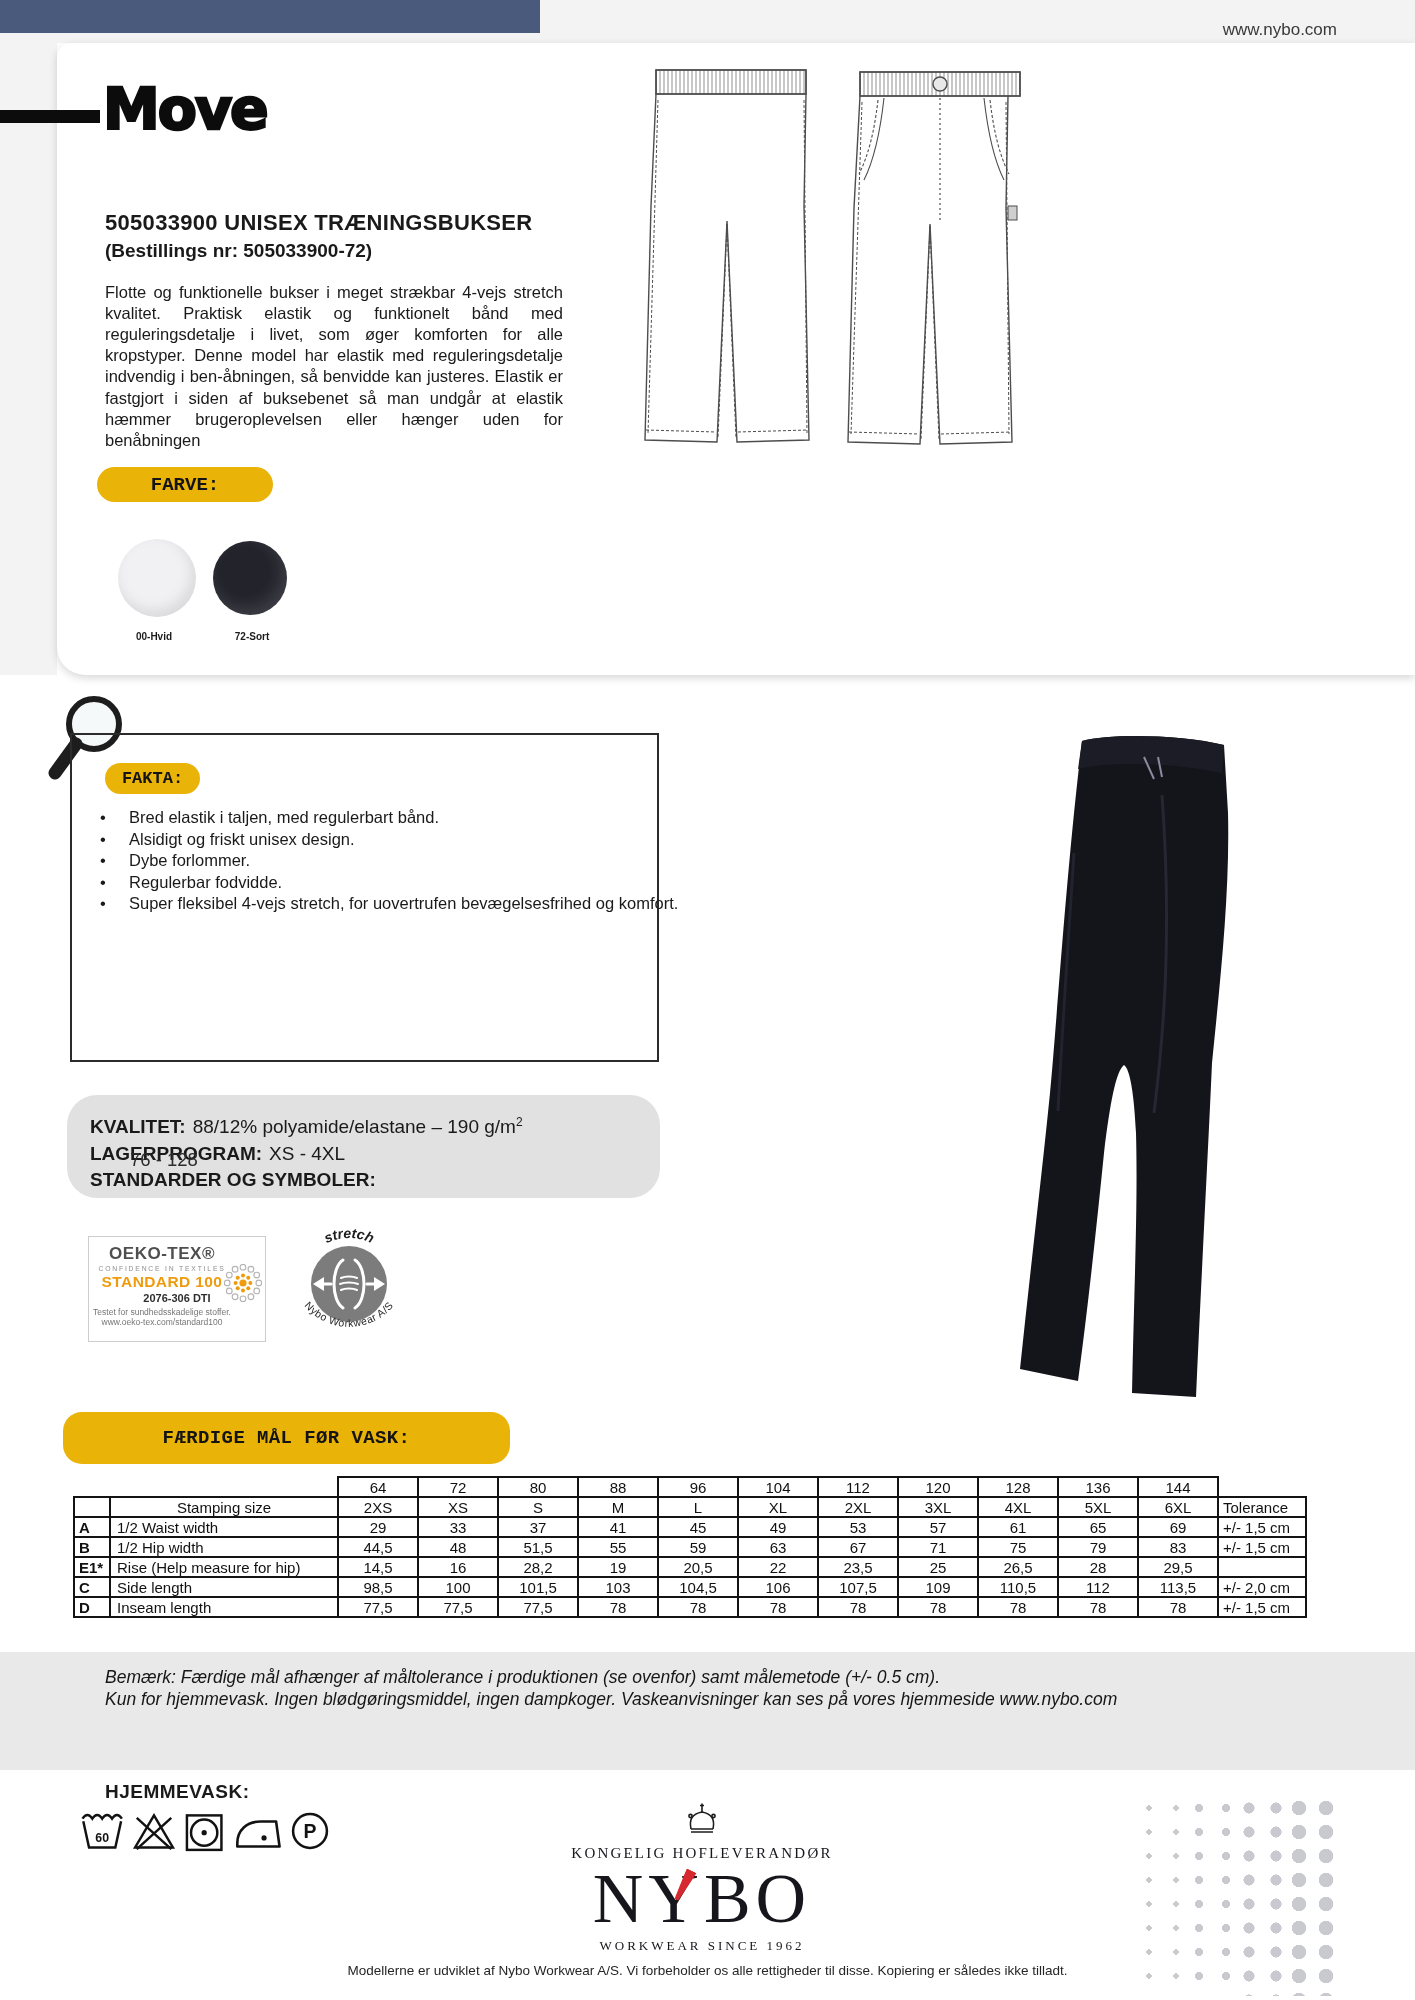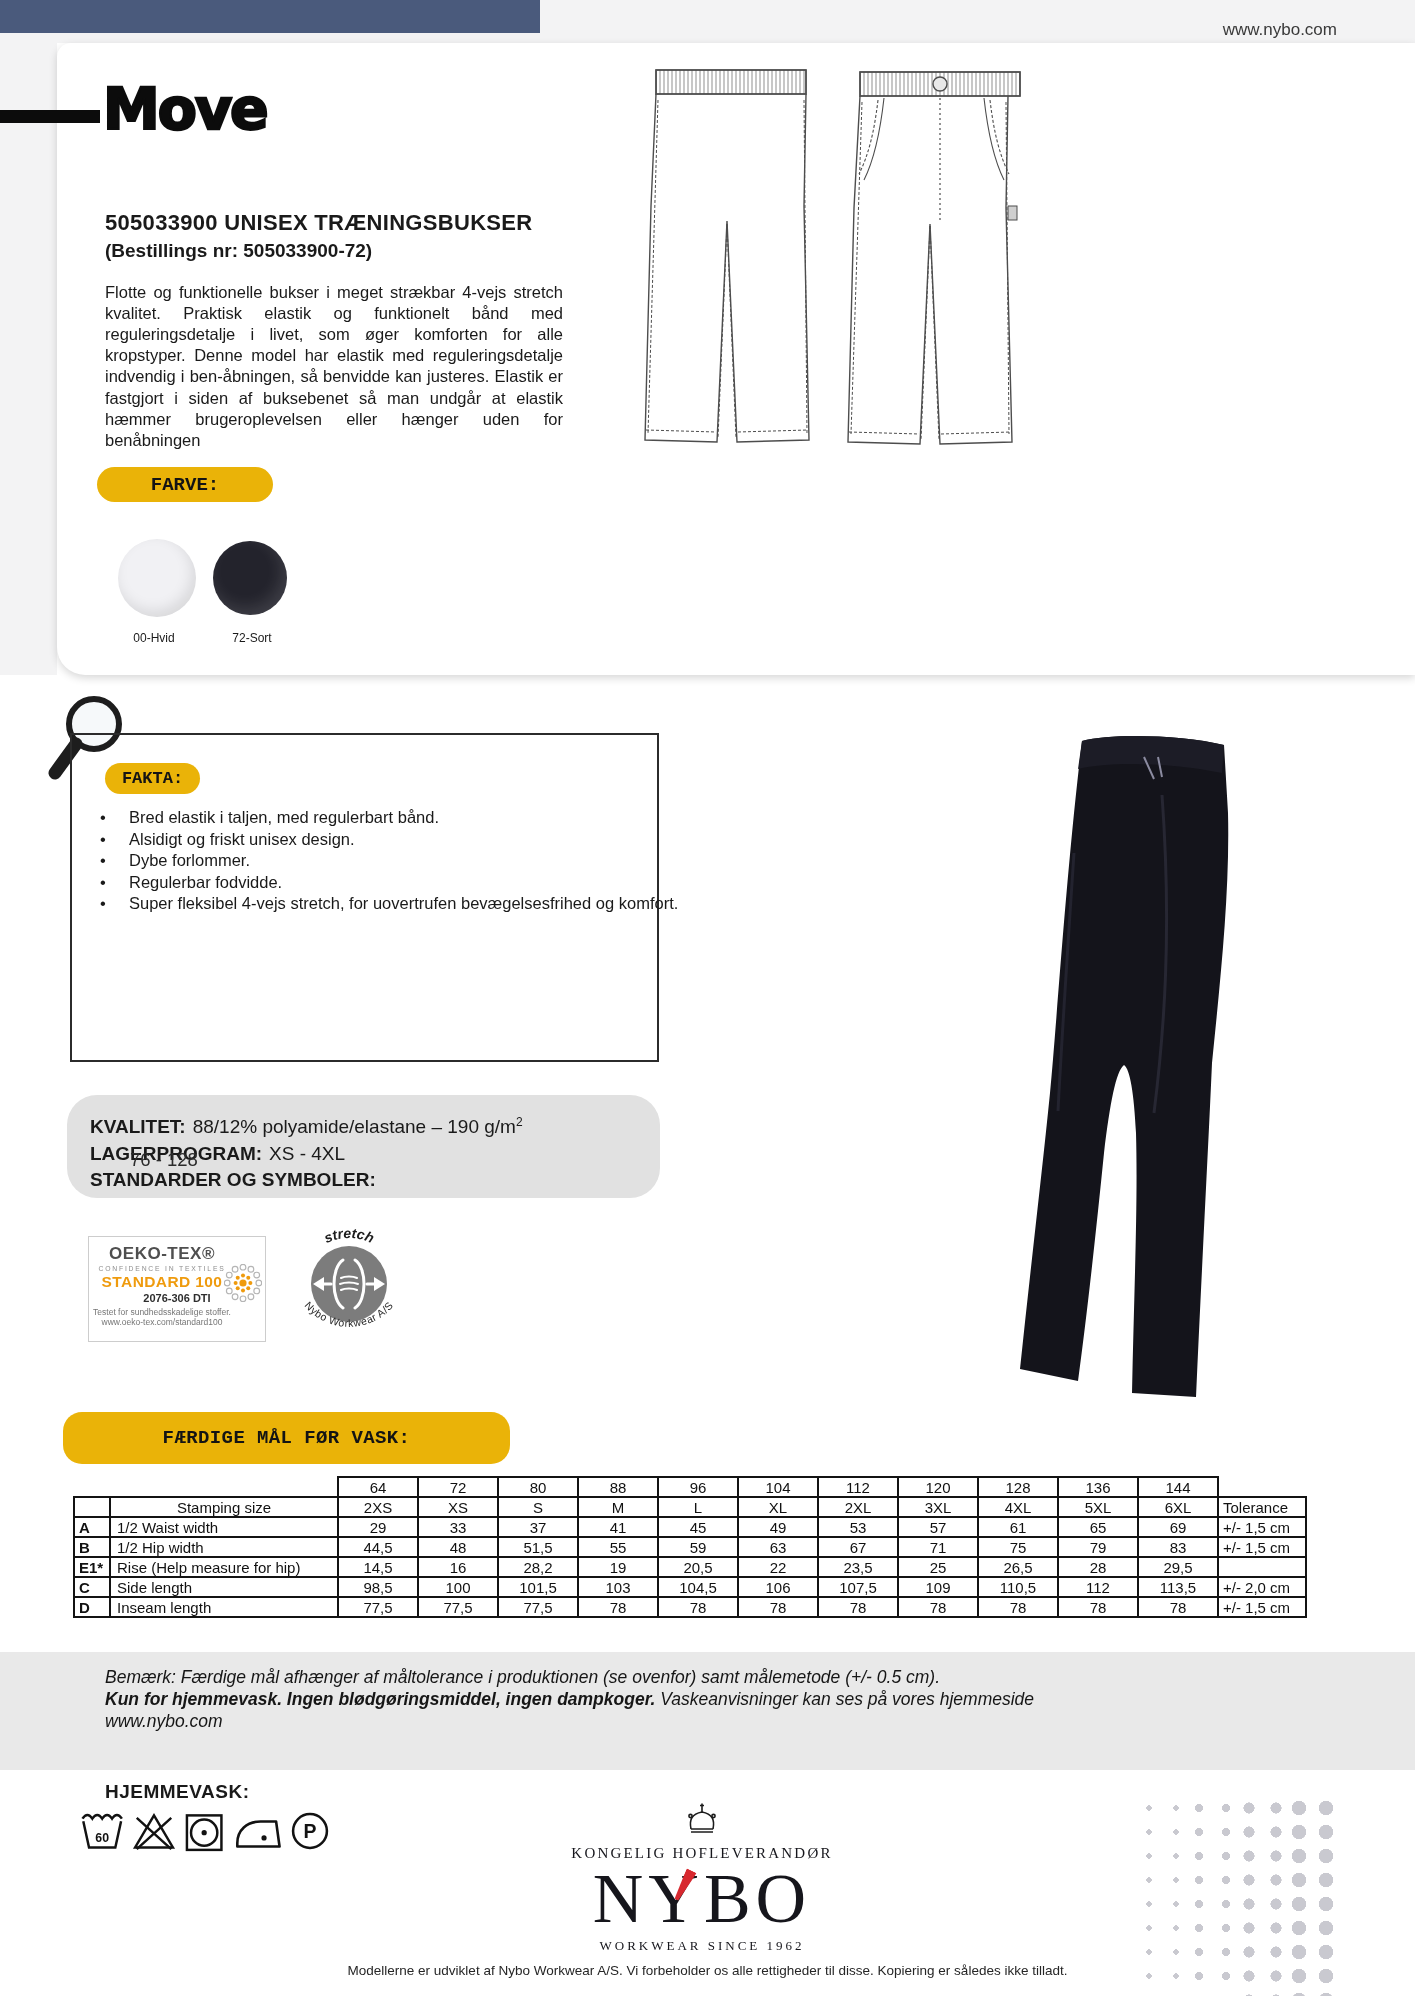--- a/index.html
+++ b/index.html
@@ -21,21 +21,21 @@
   .porder{left:105px;top:240px;font-size:19px;font-weight:bold;}
   .pdesc{left:105px;top:282px;width:458px;font-size:16.5px;line-height:1.28;text-align:justify;}
   
   .pill{background:#eab308;display:flex;align-items:center;justify-content:center;
         font-weight:bold;color:#141414;font-family:Liberation Mono, monospace;}
   .pill-farve{left:97px;top:467px;width:176px;height:35px;border-radius:18px;font-size:19px;}
   .pill-fakta{left:33px;top:28px;width:95px;height:31px;border-radius:16px;font-size:17px;position:absolute;}
   .pill-maal{left:63px;top:1412px;width:447px;height:52px;border-radius:19px;font-size:19px;letter-spacing:.4px;}
   
   .sw{border-radius:50%;}
-  .sw-label{font-size:12px;text-align:center;}
+  .sw-label{font-size:10px;text-align:center;font-weight:bold;}
   
   .fakta-box{left:70px;top:733px;width:585px;height:325px;border:2px solid #2b2b2b;}
   .fakta-list{position:absolute;left:0;top:72px;margin:0;padding:0;list-style:none;width:760px;}
   .fakta-list li{position:relative;padding-left:57px;font-size:16.5px;line-height:21.6px;white-space:nowrap;}
   .fakta-list li::before{content:"•";position:absolute;left:28px;}
   
   .kval-box{left:67px;top:1095px;width:593px;height:103px;background:#e1e1e1;border-radius:30px;
             padding:14px 0 0 23px;box-sizing:border-box;font-size:19px;line-height:26.5px;}
   .kval-box .b{font-weight:bold;margin-right:7px;}
   .kval-box sup{font-size:12px;}
@@ -53,21 +53,21 @@
                font-size:15px;color:#111;}
   .mtable td{border:2px solid #131313;height:20px;text-align:center;padding:0 2px;
              box-sizing:border-box;overflow:hidden;white-space:nowrap;}
   .mtable td.nb{border:none;}
   .mtable td.code{font-weight:bold;text-align:left;padding-left:4px;}
   .mtable td.lbl{text-align:left;padding-left:6px;}
   .mtable td.tol{text-align:left;padding-left:4px;}
   
   .band{left:0;top:1652px;width:1415px;height:118px;background:#e9e9e9;}
   .remarks{left:105px;top:1666px;width:1020px;font-style:italic;font-size:17.5px;line-height:1.27;color:#161616;}
-  .remarks .bi{font-weight:bold;}
+  .remarks .bi{font-weight:normal;}
   
   .washhead{left:105px;top:1781px;font-size:19px;font-weight:bold;letter-spacing:.5px;}
   .washrow{left:80px;top:1808px;display:flex;gap:5px;align-items:center;}
   
   .flogo{left:502px;top:1802px;width:400px;text-align:center;font-family:"Liberation Serif",serif;color:#16161c;}
   .flogo .caption{font-size:15px;letter-spacing:2.2px;margin-top:5px;}
   .flogo .wordmark{position:relative;display:inline-block;font-size:70px;line-height:1;letter-spacing:5px;margin-top:2px;}
   .flogo .accent{position:absolute;left:86px;top:5px;width:11px;height:33px;background:#d7282f;
                  transform:rotate(26deg);clip-path:polygon(22% 100%,0 0,100% 0,58% 100%);}
   .flogo .tagline{font-size:13px;letter-spacing:3px;margin-top:4px;}

